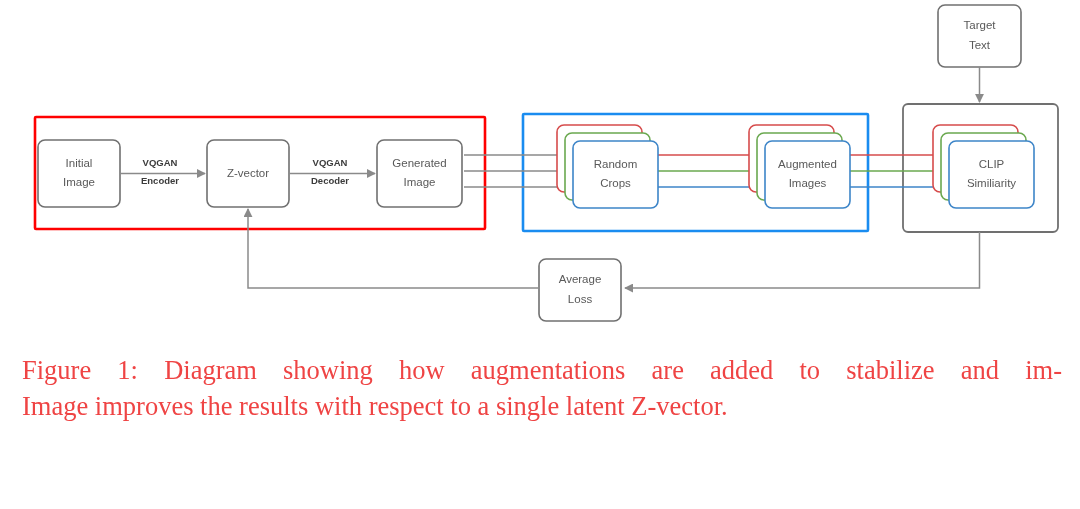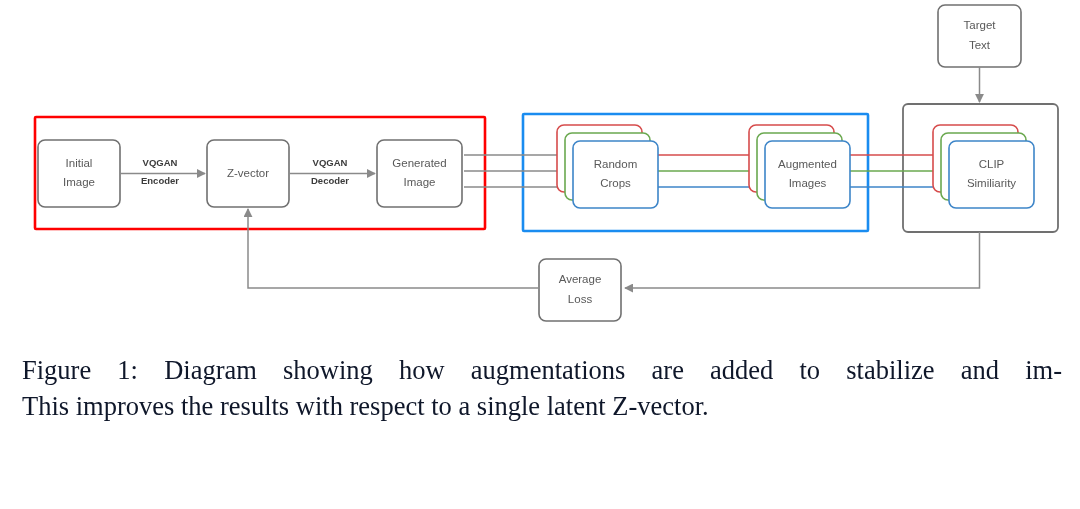--- a/index.html
+++ b/index.html
@@ -68,21 +68,21 @@
 
   
   #caption {
     position: absolute;
     left: 22px;
     top: 352px;
     width: 1040px;
     font-family: "Liberation Serif", serif;
     font-size: 26.5px;
     line-height: 36px;
-    color: #0f172a;
+    color: #ef4444;
     text-align: justify;
     text-justify: inter-word;
     -webkit-hyphens: manual;
     hyphens: manual;
   }
   #caption .cap-line {
     display: block;
     white-space: nowrap;
   }
   #caption .cap-line.j {
@@ -176,14 +176,14 @@
     <rect class="box-plain" x="539" y="259" width="82" height="62" rx="7"></rect>
     <text class="node-label" x="580" y="280">Average</text>
     <text class="node-label" x="580" y="300">Loss</text>
 
     <path class="wire" marker-end="url(#ah-gray)" d="M 539 288 L 248 288 L 248 209"></path>
   </svg>
 </div>
 
 <div id="caption">
   <span class="cap-line j">Figure 1: Diagram showing how augmentations are added to stabilize and im-</span>
-  <span class="cap-line">This improves the results with respect to a single latent Z-vector.</span>
+  <span class="cap-line">Image improves the results with respect to a single latent Z-vector.</span>
 </div>
 
 </body></html>

